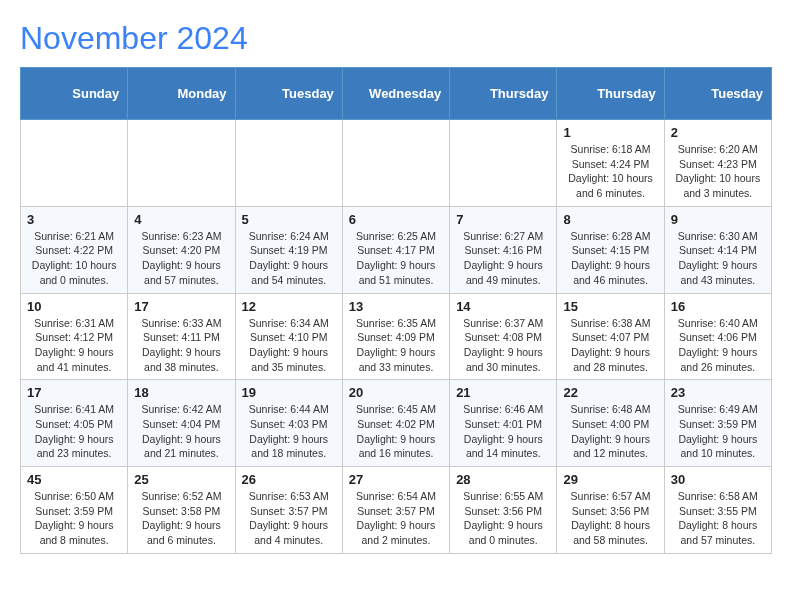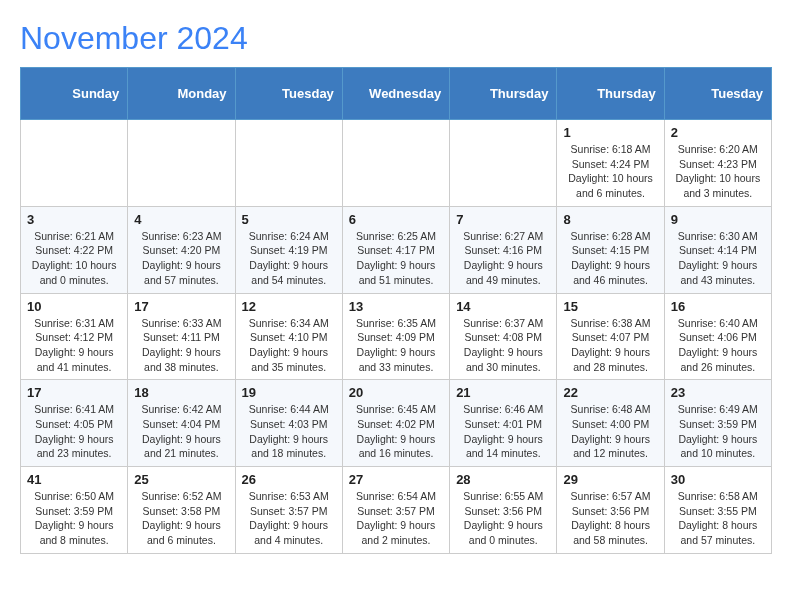--- a/index.html
+++ b/index.html
@@ -197,21 +197,21 @@
           <span class="day-num">22</span>
           <div class="day-info">Sunrise: 6:48 AM<br>Sunset: 4:00 PM<br>Daylight: 9 hours<br>and 12 minutes.</div>
         </td>
         <td>
           <span class="day-num">23</span>
           <div class="day-info">Sunrise: 6:49 AM<br>Sunset: 3:59 PM<br>Daylight: 9 hours<br>and 10 minutes.</div>
         </td>
       </tr>
       <tr>
         <td>
-          <span class="day-num">41</span>
+          <span class="day-num">45</span>
           <div class="day-info">Sunrise: 6:50 AM<br>Sunset: 3:59 PM<br>Daylight: 9 hours<br>and 8 minutes.</div>
         </td>
         <td>
           <span class="day-num">25</span>
           <div class="day-info">Sunrise: 6:52 AM<br>Sunset: 3:58 PM<br>Daylight: 9 hours<br>and 6 minutes.</div>
         </td>
         <td>
           <span class="day-num">26</span>
           <div class="day-info">Sunrise: 6:53 AM<br>Sunset: 3:57 PM<br>Daylight: 9 hours<br>and 4 minutes.</div>
         </td>

